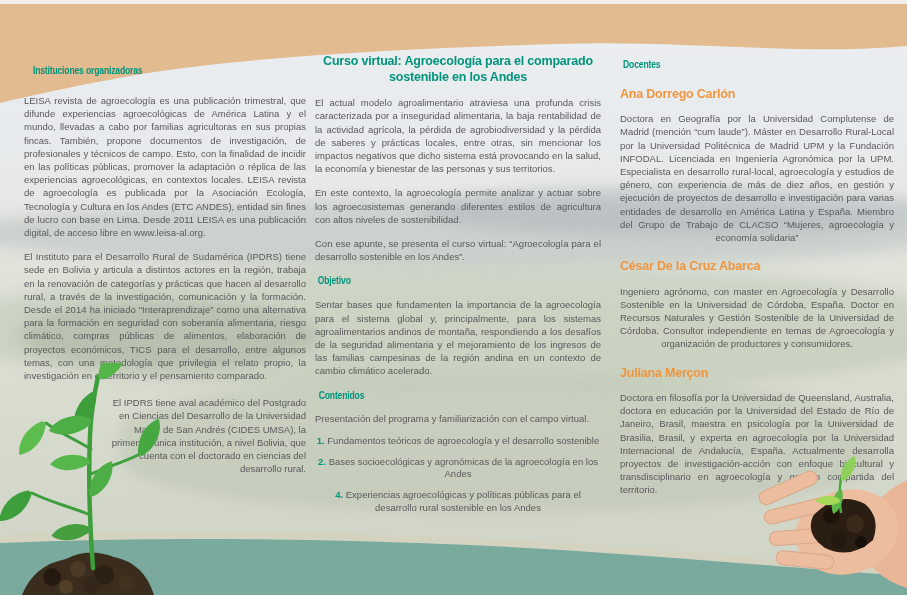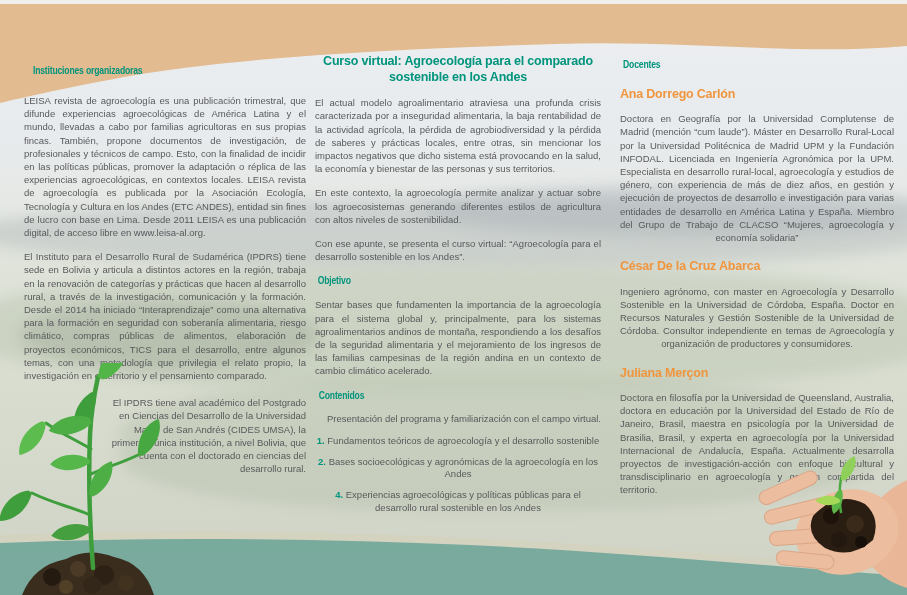--- a/index.html
+++ b/index.html
@@ -43,21 +43,21 @@
     color:#00947C; text-align:center; font-size:12.5px; font-weight:bold;
     letter-spacing:-0.2px; line-height:1.25; margin-bottom:11px;
   }
   h3.orange {
     color:#F0953E; text-align:left; font-size:12.5px; font-weight:bold;
     letter-spacing:-0.2px; margin:14px 0 9px 0;
   }
   p.body { text-align:justify; margin-bottom:11px; }
   p.center-last { text-align-last:center; }
   .p-wrap { width:200px; margin-left:82px; text-align:right; }
-  .contents-intro { text-align:right; margin-bottom:9px; }
+  .contents-intro { text-align:left; margin-bottom:9px; }
   .content-item { text-align:center; margin-bottom:8px; line-height:1.35; }
   .content-item .num { color:#00947C; font-weight:bold; }
   .section-head { margin-top:8px; }
 </style>
 </head>
 <body>
 
 <div class="page">
 
   <div class="bg-shape ridge"></div>

